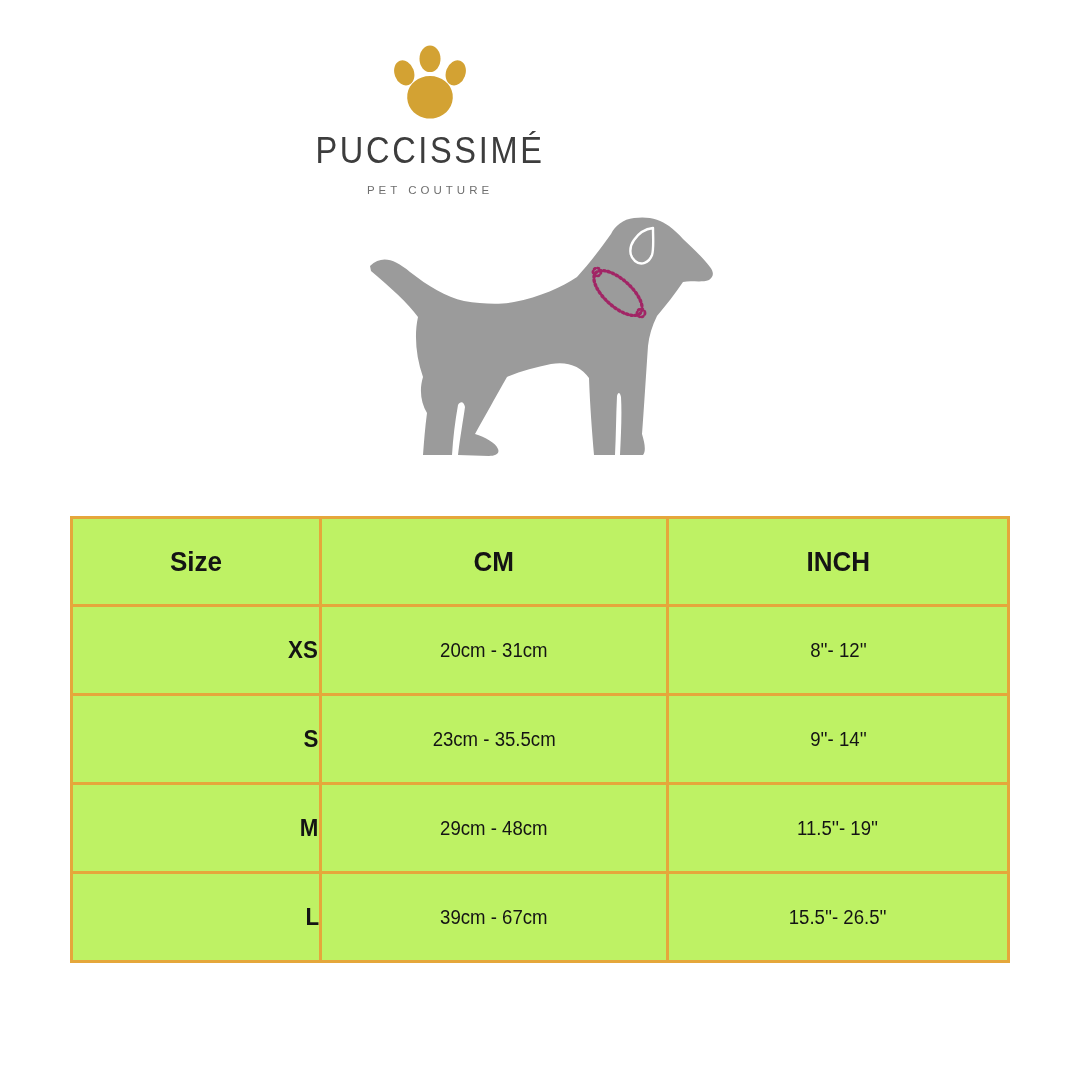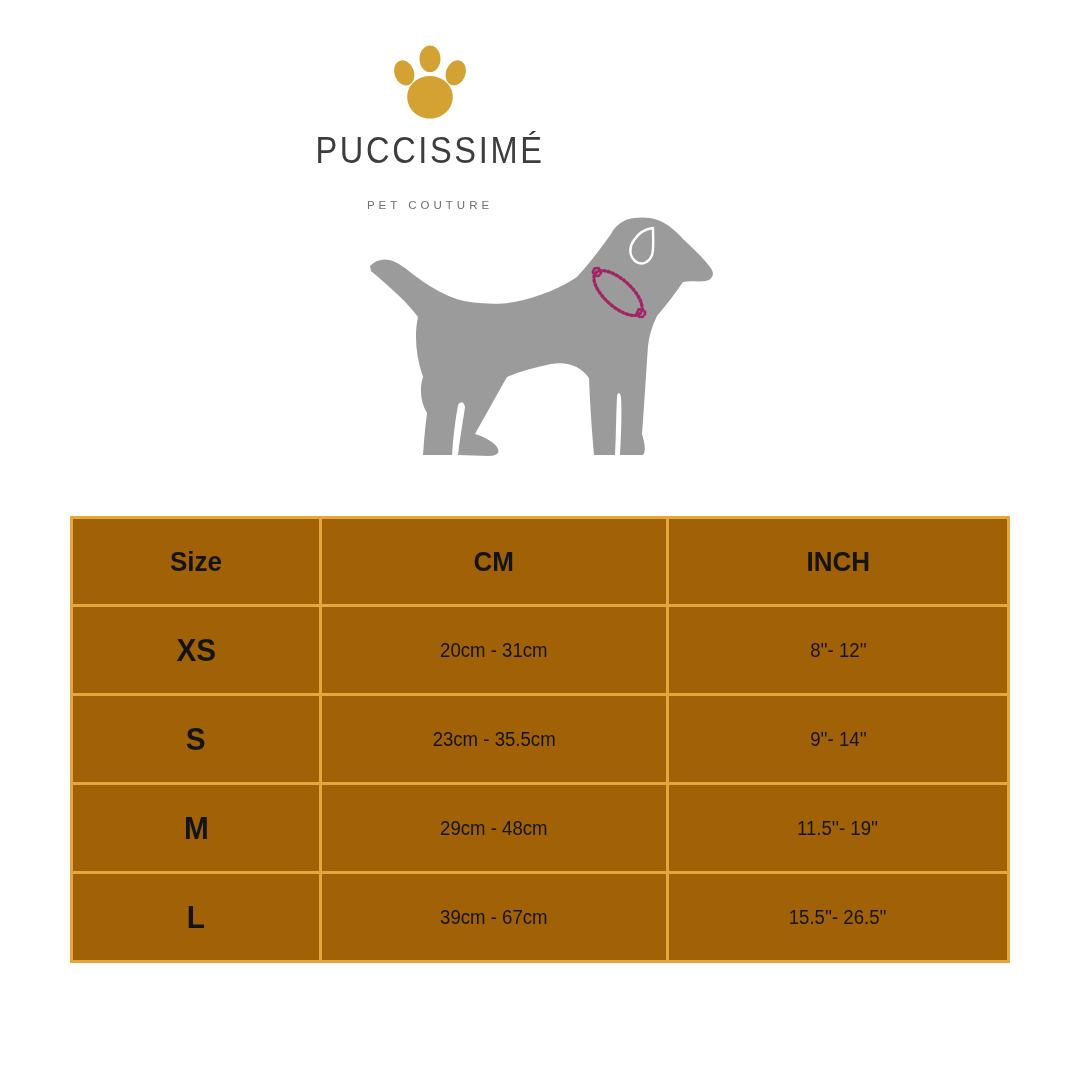--- a/index.html
+++ b/index.html
@@ -30,21 +30,21 @@
   .brand-name {
     margin-top:8px;
     font-size:37px;
     letter-spacing:3px;
     color:var(--brand-text);
     transform:scaleX(0.88);
     transform-origin:50% 50%;
     white-space:nowrap;
   }
   .brand-tagline {
-    margin-top:27px;
+    margin-top:12px;
     font-size:11.5px;
     letter-spacing:4px;
     color:var(--tagline-text);
     white-space:nowrap;
   }
 
   
   .dog-figure { position:absolute; left:360px; top:205px; width:360px; height:265px; }
   .dog-figure svg { display:block; width:100%; height:100%; }
   .dog-body { fill:var(--dog-gray); }
@@ -56,25 +56,25 @@
 
   
   .size-table {
     position:absolute; left:70px; top:516px; width:940px;
     border-collapse:collapse; table-layout:fixed;
   }
   .size-table th, .size-table td {
     border:3px solid var(--table-border);
     text-align:center; vertical-align:middle;
     color:var(--table-text);
-    background:#a16207;
+    background:#bef264;
   }
   .size-table th { height:88px; font-size:28px; font-weight:bold; }
   .size-table td { height:89px; font-size:20px; font-weight:normal; }
-  .size-table td.size-cell { font-weight:bold; font-size:32px; }
+  .size-table td.size-cell { font-weight:bold; font-size:24px;text-align:right; }
   .cell-text { display:inline-block; transform:scaleX(0.93); transform-origin:50% 50%; white-space:nowrap; }
 </style>
 </head>
 <body>
 
 <div class="page">
 
   <header class="brand-header">
     <div class="paw-wrap">
       <svg viewBox="0 0 100 100" aria-hidden="true">

